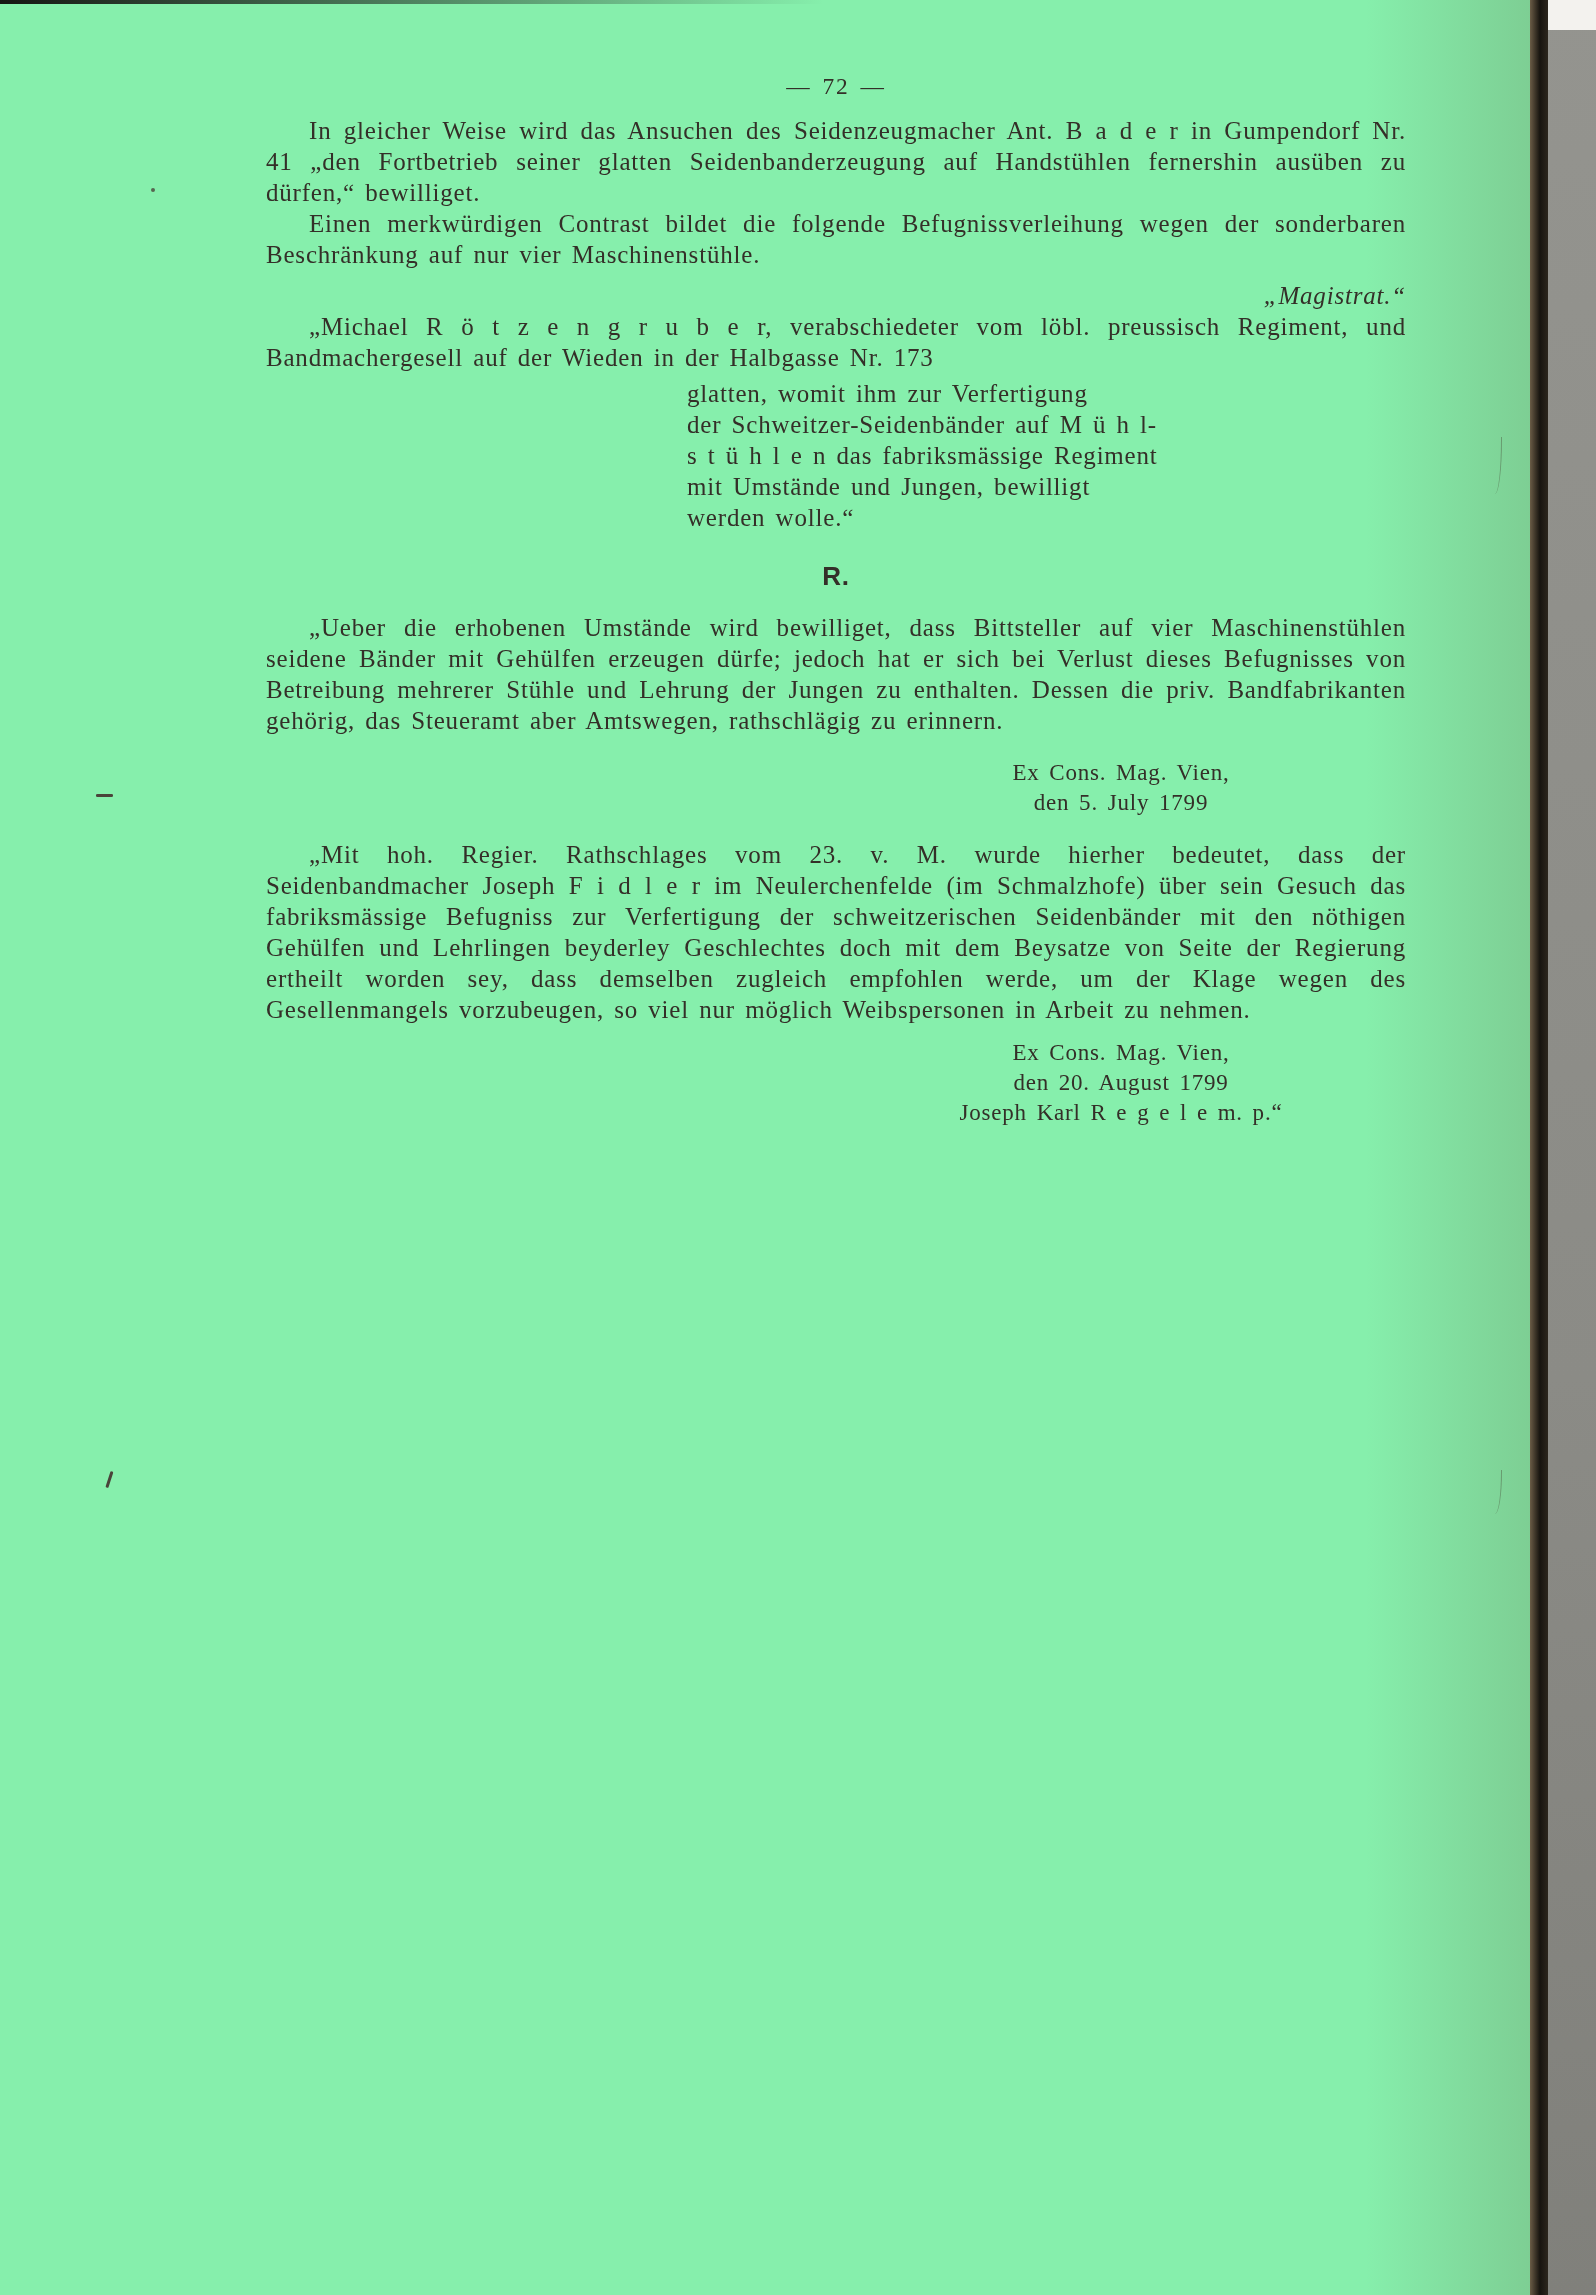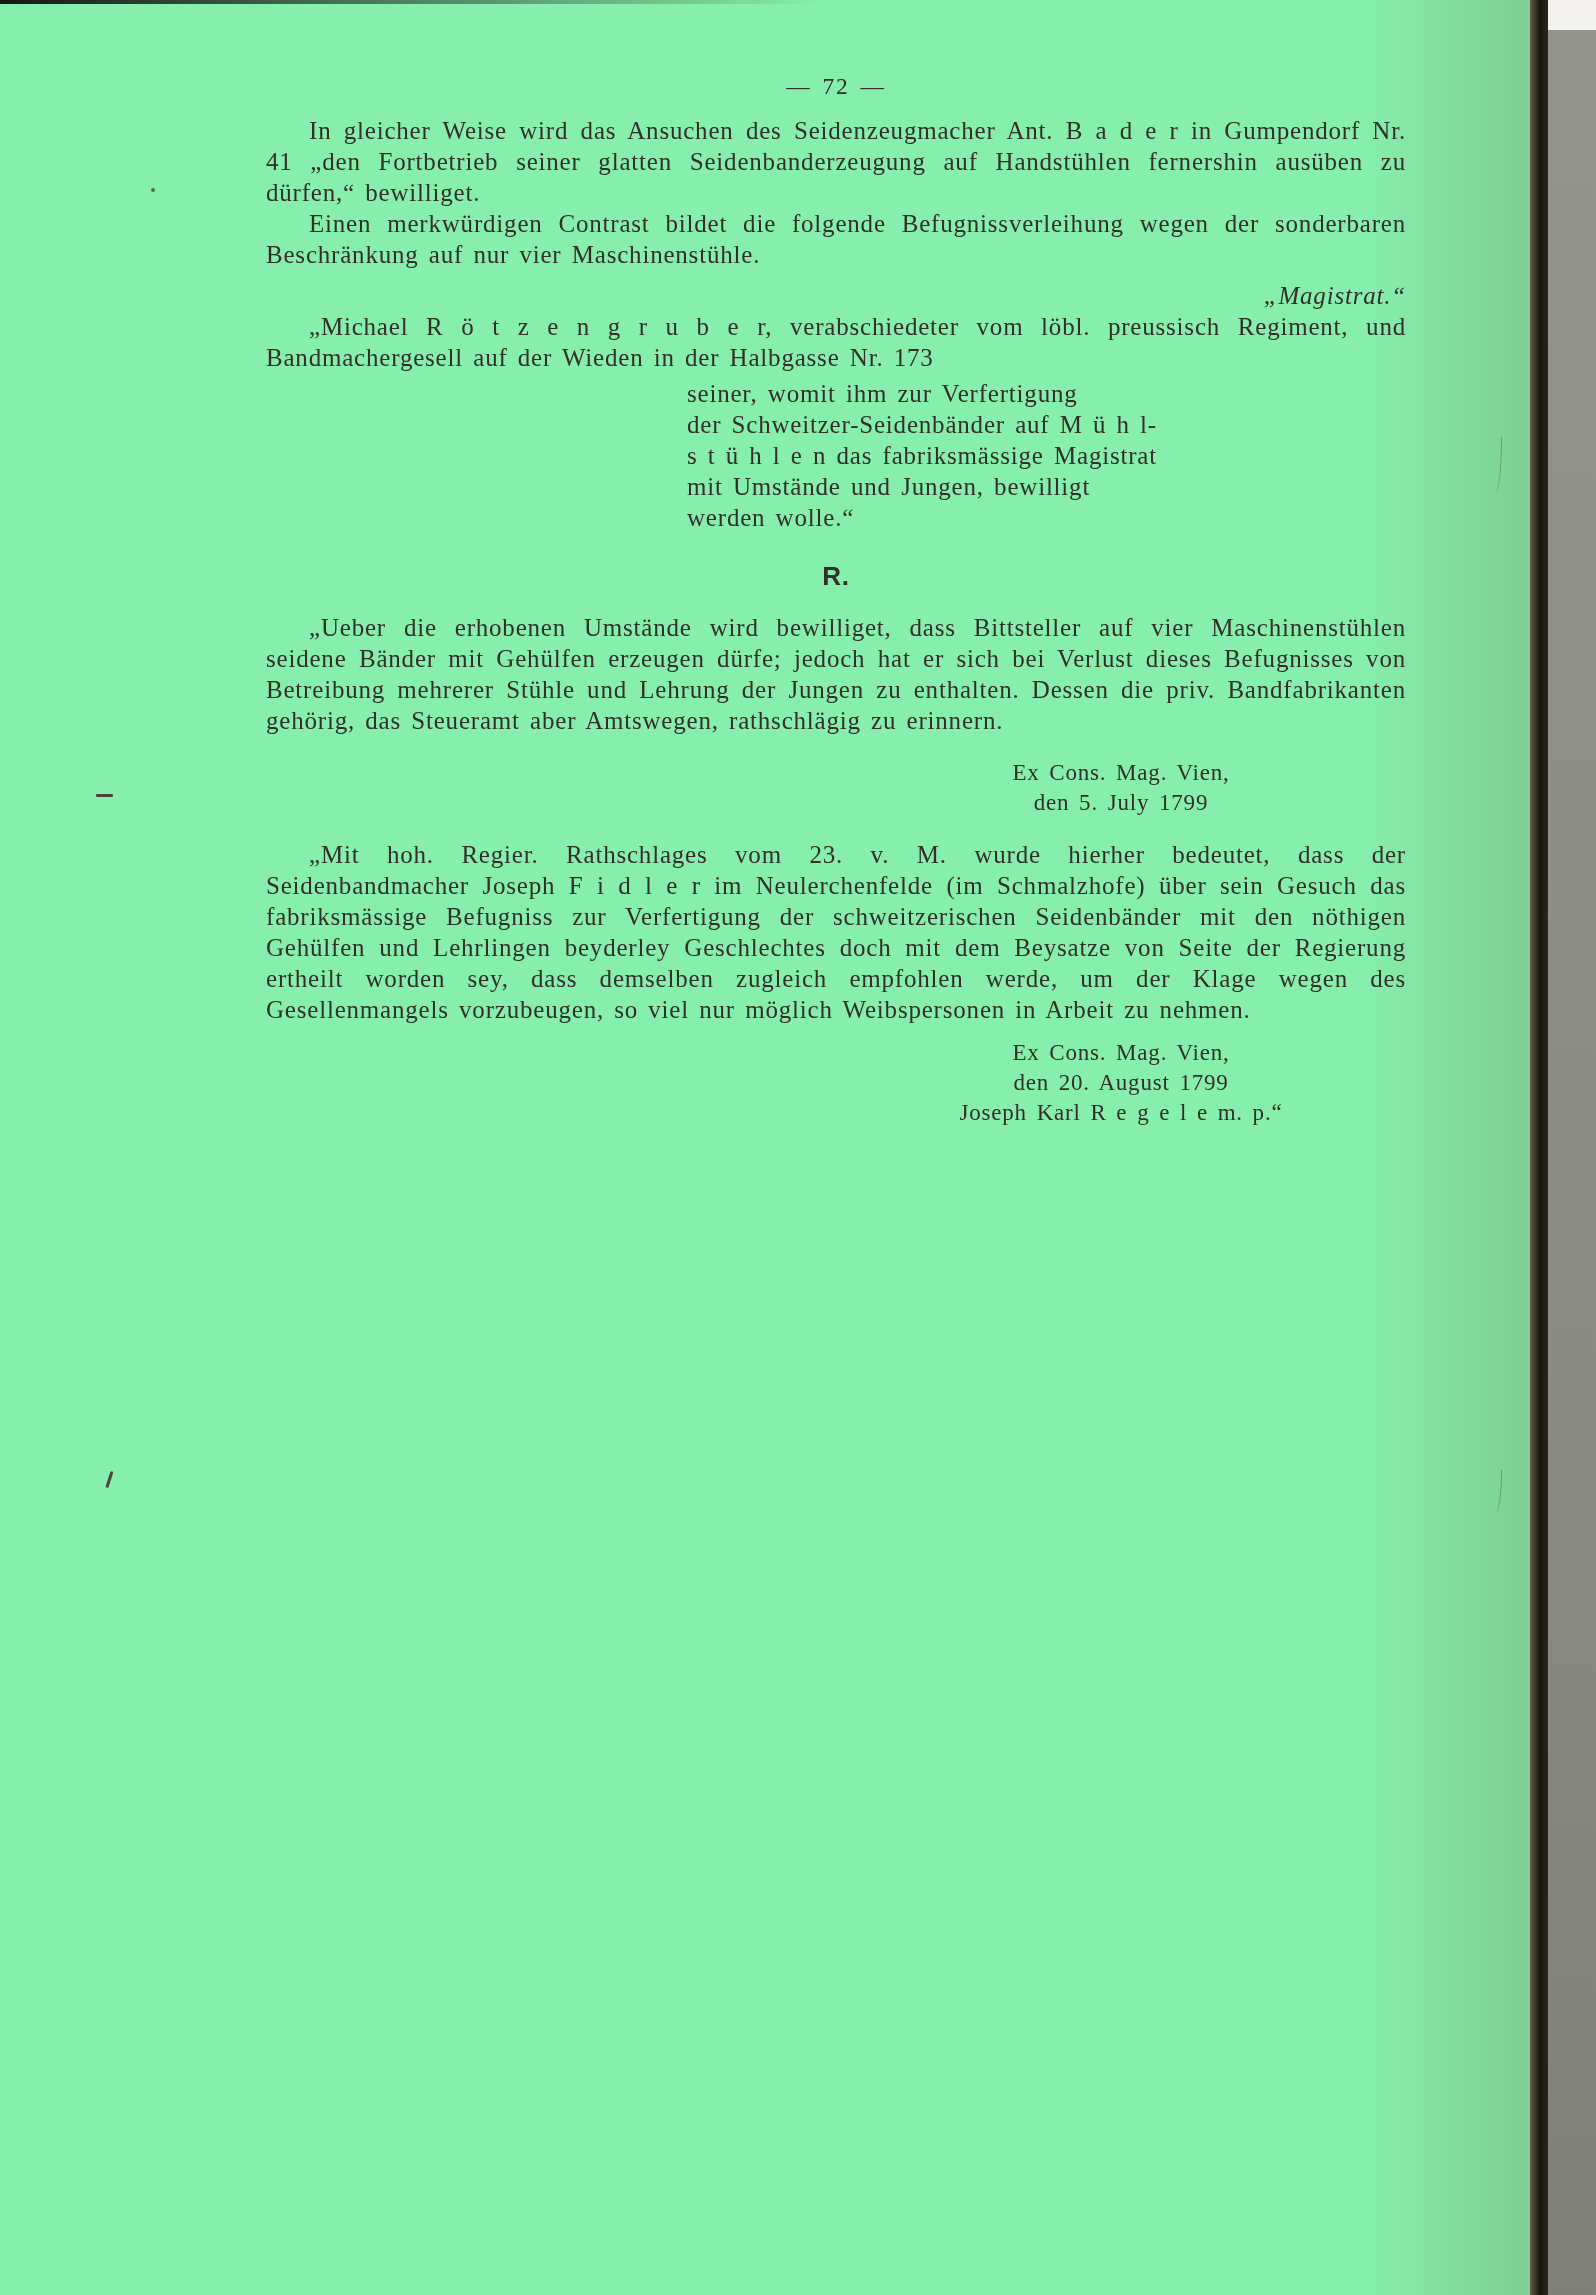--- a/index.html
+++ b/index.html
@@ -103,23 +103,23 @@
 
     <p class="para">In gleicher Weise wird das Ansuchen des Seidenzeugmacher Ant. B a d e r in Gumpendorf Nr. 41 „den Fortbetrieb seiner glatten Seidenbanderzeugung auf Handstühlen fernershin ausüben zu dürfen,“ bewilliget.</p>
 
     <p class="para">Einen merkwürdigen Contrast bildet die folgende Befugnissverleihung wegen der sonderbaren Beschränkung auf nur vier Maschinenstühle.</p>
 
     <div class="center-line">„Magistrat.“</div>
 
     <p class="para">„Michael R ö t z e n g r u b e r, verabschiedeter vom löbl. preussisch Regiment, und Bandmachergesell auf der Wieden in der Halbgasse Nr. 173</p>
 
     <div class="petition">
-      <div>seiner, womit ihm zur Verfertigung</div>
+      <div>glatten, womit ihm zur Verfertigung</div>
       <div>der Schweitzer-Seidenbänder auf M ü h l-</div>
-      <div>s t ü h l e n das fabriksmässige Magistrat</div>
+      <div>s t ü h l e n das fabriksmässige Regiment</div>
       <div>mit Umstände und Jungen, bewilligt</div>
       <div>werden wolle.“</div>
     </div>
 
     <div class="r-heading">R.</div>
 
     <p class="para">„Ueber die erhobenen Umstände wird bewilliget, dass Bittsteller auf vier Maschinenstühlen seidene Bänder mit Gehülfen erzeugen dürfe; jedoch hat er sich bei Verlust dieses Befugnisses von Betreibung mehrerer Stühle und Lehrung der Jungen zu enthalten. Dessen die priv. Bandfabrikanten gehörig, das Steueramt aber Amtswegen, rathschlägig zu erinnern.</p>
 
     <div class="sig">
       <div>Ex Cons. Mag. Vien,</div>

